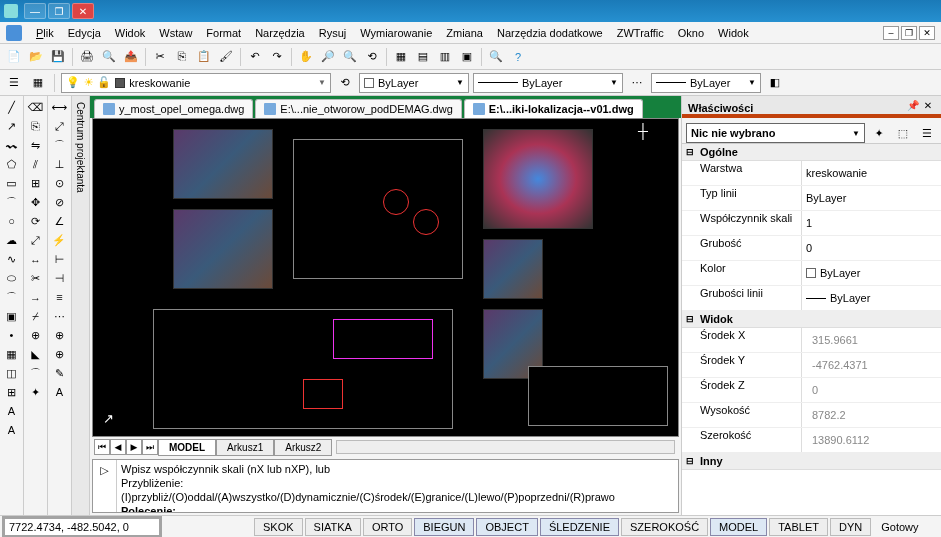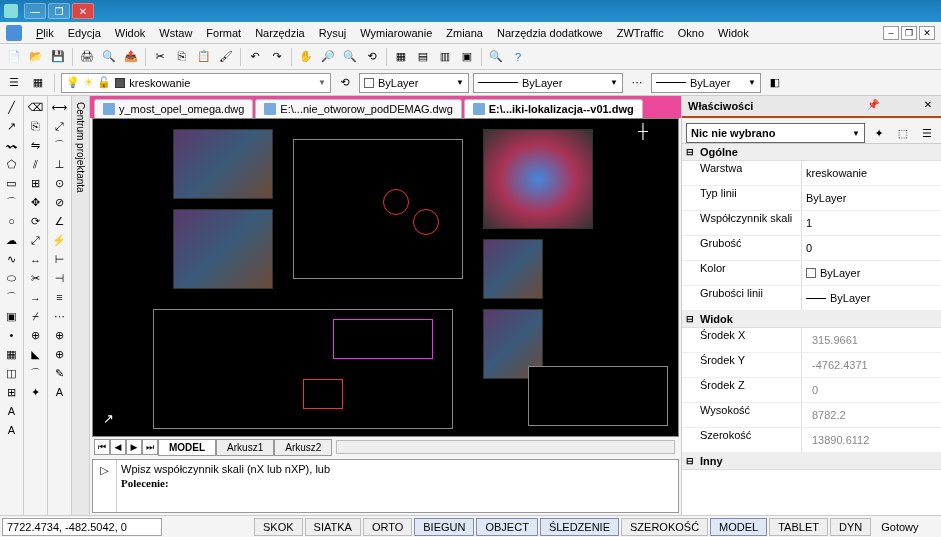--- a/index.html
+++ b/index.html
@@ -22,57 +22,57 @@
 .layerbar { background: #f4f4f4; height: 26px; display: flex; align-items: center; padding: 0 4px; gap: 4px; border-bottom: 1px solid #ccc; }
 .layersel { display: flex; align-items: center; border: 1px solid #999; background: #fff; height: 20px; padding: 0 4px; gap: 4px; }
 .layersel .sw { width: 10px; height: 10px; }
 .layersel .dd { margin-left: auto; font-size: 8px; color: #666; }
 .bylayer { display: flex; align-items: center; border: 1px solid #999; background: #fff; height: 20px; padding: 0 4px; gap: 4px; min-width: 110px; }
 .main { flex: 1; display: flex; overflow: hidden; }
 .vtb { width: 24px; background: #f4f4f4; border-right: 1px solid #ccc; display: flex; flex-direction: column; align-items: center; padding: 2px 0; gap: 1px; }
 .vtb .tbtn { width: 20px; height: 18px; }
 .vtab { width: 18px; background: #e8e8e8; border-right: 1px solid #ccc; writing-mode: vertical-rl; text-orientation: mixed; padding: 6px 2px; font-size: 10px; cursor: pointer; display:flex; align-items:center; }
 .center { flex: 1; display: flex; flex-direction: column; background: #f4f4f4; }
-.doctabs { height: 22px; display: flex; align-items: flex-end; padding: 0 4px; gap: 2px; background: #ec4899; }
+.doctabs { height: 22px; display: flex; align-items: flex-end; padding: 0 4px; gap: 2px; background: #15803d; }
 .doctab { display: flex; align-items: center; gap: 4px; padding: 3px 8px; background: #f8f8f8; border: 1px solid #bbb; border-bottom: none; border-radius: 3px 3px 0 0; font-size: 10px; cursor: pointer; }
 .doctab.active { background: #fff; font-weight: bold; }
 .doctab .ti { width: 12px; height: 12px; background: #7ad; border-radius: 1px; }
 .canvas { flex: 1; background: #000; position: relative; margin: 0 2px; border: 1px solid #888; overflow:hidden; }
 .canvas .imgblock { position: absolute; background: linear-gradient(135deg,#5a3a6a,#3a5a7a,#6a4a3a); border: 1px solid #333; }
 .canvas .drawing { position: absolute; border: 1px solid #888; }
 .canvas .redbox { position: absolute; border: 1px solid #e33; }
 .canvas .magline { position:absolute; border:1px solid #e3e; }
 .canvas .titleblk { position:absolute; border:1px solid #888; background:#000; }
 .canvas .cross { position:absolute; color:#fff; font-size:14px; }
 .scrollh { height: 14px; background: #eee; border: 1px solid #bbb; margin: 0 2px; display:flex; }
 .modeltabs { height: 20px; display: flex; align-items: center; padding: 0 4px; gap: 0; background: #f4f4f4; }
 .mtbtn { width: 16px; height: 16px; border: 1px solid #999; background: #fff; font-size: 9px; display:flex; align-items:center; justify-content:center; cursor:pointer; }
 .mtab { padding: 2px 10px; border: 1px solid #999; background: #eee; font-size: 10px; cursor: pointer; }
 .mtab.active { background: #fff; font-weight: bold; }
 .cmdarea { height: 54px; background: #fff; border: 1px solid #999; margin: 2px; display: flex; font-family: 'Courier New', monospace; font-size: 11px; }
 .cmdico { width: 24px; border-right: 1px solid #ccc; display:flex; align-items:flex-start; justify-content:center; padding-top:4px; }
 .cmdtext { flex:1; padding: 2px 4px; line-height: 14px; overflow:hidden; }
-.cmdtext .prompt { font-weight: bold; font-family: Liberation Serif, serif; }
+.cmdtext .prompt { font-weight: bold; }
 .props { width: 260px; background: #f4f4f4; border-left: 1px solid #ccc; display: flex; flex-direction: column; }
-.props-hdr { height: 22px; display: flex; align-items: center; padding: 0 6px; background: #e8e8e8; border-bottom: 2px solid #c2410c; gap: 40px; }
+.props-hdr { height: 22px; display: flex; align-items: flex-end; padding: 0 6px; background: #e8e8e8; border-bottom: 4px solid #c2410c; }
 .props-hdr .ttl { flex: 1; font-weight: bold; }
 .props-hdr .pb { width: 14px; height: 14px; cursor: pointer; font-size:10px; text-align:center; }
 .props-sel { height: 26px; display: flex; align-items: flex-end; padding: 0 4px; gap: 4px; border-bottom: 1px solid #ccc; }
 .props-sel .selbox { flex: 1; border: 1px solid #666; background: #fff; height: 20px; padding: 2px 4px; font-weight: bold; display:flex; align-items:center; }
 .props-sel .selbox .dd { margin-left:auto; font-size:8px; }
 .propgrid { flex: 1; background: #fff; overflow: auto; }
 .propcat { background: #eee; padding: 2px 4px; font-weight: bold; border-bottom: 1px solid #ddd; display:flex; align-items:center; gap:4px; }
 .propcat .exp { width:10px; font-size:9px; }
 .proprow { display: flex; border-bottom: 1px solid #eee; height: 25px; }
 .proprow .pn { width: 120px; padding: 1px 4px 1px 18px; border-right: 1px solid #ddd; }
 .proprow .pv { flex: 1; padding: 1px 4px; display:flex; align-items:center; gap:4px; }
 .proprow .pv.ro { color: #888; margin-left: 6px; }
 .proprow .csw { width:10px; height:10px; background:#fff; border:1px solid #666; }
 .statusbar { height: 22px; background: #f4f4f4; border-top: 1px solid #ccc; display: flex; align-items: center; padding: 0 2px; gap: 0; font-size: 10px; }
-.statusbar .coord { width: 160px; border: 1px solid #a3a3a3; padding: 2px 4px; background:#fff; }
+.statusbar .coord { width: 160px; border: 3px solid #a3a3a3; padding: 2px 4px; background:#fff; }
 .statusbar .sbtn { padding: 2px 8px; border: 1px solid #bbb; background: #eee; cursor: pointer; margin-left:2px; }
 .statusbar .sbtn.on { background: #dde8f4; border-color:#88a; }
 .statusbar .ready { margin-left: 4px; padding:2px 6px; }
 </style>
 </head>
 <body>
 
 <div class="titlebar">
   <div class="ico"></div>
   <div class="winbtns">
@@ -264,20 +264,21 @@
       <div class="mtbtn">⏭</div>
       <div class="mtab active">MODEL</div>
       <div class="mtab">Arkusz1</div>
       <div class="mtab">Arkusz2</div>
       <div class="scrollh" style="flex:1;margin-left:4px"></div>
     </div>
     <div class="cmdarea">
       <div class="cmdico">▷</div>
       <div class="cmdtext">
         <div>Wpisz współczynnik skali (nX lub nXP), lub</div>
+        <div>Przybliżenie:  (I)przybliż/(O)oddal/(A)wszystko/(D)dynamicznie/(C)środek/(E)granice/(L)lewo/(P)poprzedni/(R)prawo</div>
         <div><span class="prompt">Polecenie:</span></div>
       </div>
     </div>
   </div>
 
   <div class="props">
     <div class="props-hdr">
       <div class="ttl">Właściwości</div>
       <div class="pb">📌</div>
       <div class="pb">✕</div>

